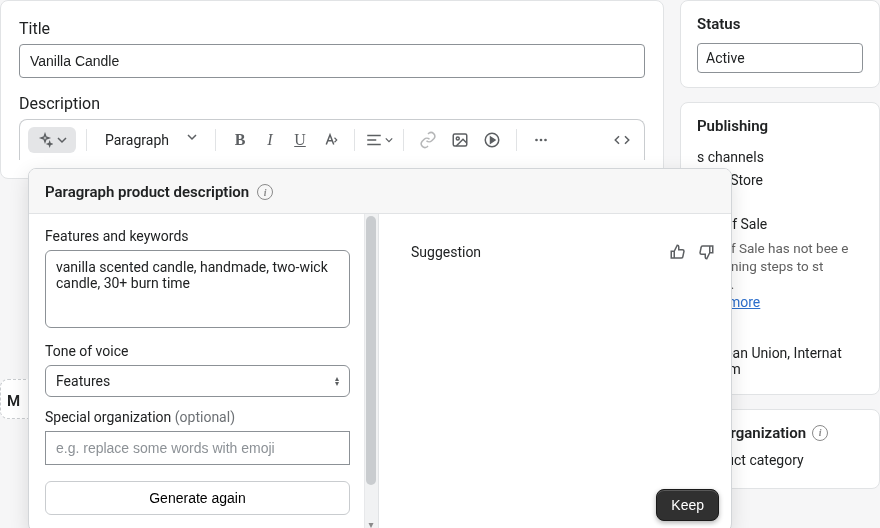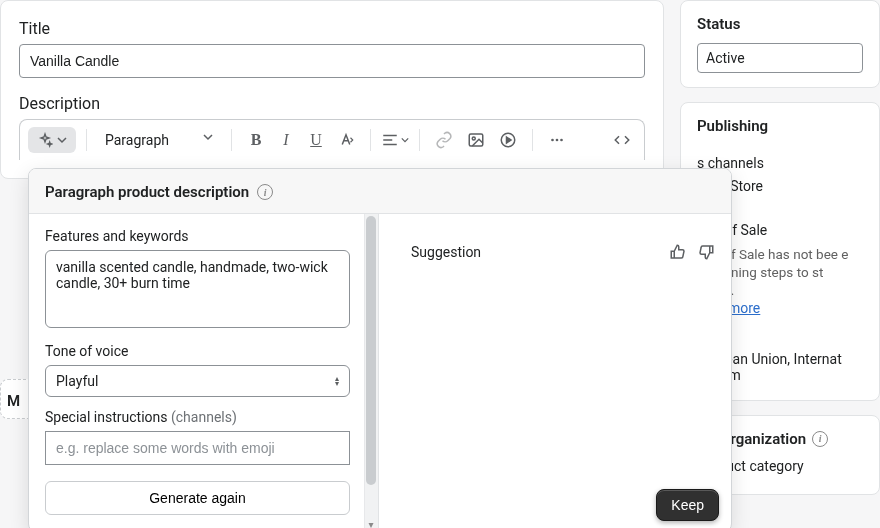--- a/index.html
+++ b/index.html
@@ -67,21 +67,21 @@
     cursor: pointer;
   }
   .sparkle-ic {
     width: 16px; height: 16px;
   }
   .chev-down {
     width: 10px; height: 10px;
     display: inline-block;
   }
   .para-select {
-    display: flex; gap: 24px;
+    display: flex; gap: 8px;
     padding: 4px 8px;
     border-radius: 4px;
     cursor: pointer;
     font-size: 14px;
   }
   .ic-btn {
     width: 28px; height: 28px;
     display: flex; align-items: center; justify-content: center;
     border-radius: 4px;
     cursor: pointer;
@@ -241,21 +241,21 @@
     border: 1px solid #8c9196;
     border-radius: 4px;
     padding: 6px 8px;
     font-size: 14px;
     display: flex; align-items: flex-start;
   }
   .pub-section-h {
     font-size: 14px;
     font-weight: 400;
     color: #202223;
-    margin-top: 20px;
+    margin-top: 14px;
     margin-bottom: 4px;
   }
   .pub-list { font-size: 14px; color: #202223; }
   .pub-list .row { padding: 3px 0; }
   .pub-note { color: #616161; font-size: 13.5px; line-height: 1.35; margin-top: 4px; }
   .link { color: #2c6ecb; text-decoration: underline; cursor: pointer; }
   .clip-left { overflow: hidden; }
   .media-card {
     border: 1px dashed #c9cccf;
     border-radius: 8px;
@@ -413,30 +413,30 @@
       <div class="scroll-track">
         <div class="scroll-thumb"></div>
         <div class="scroll-arrow">▾</div>
       </div>
       <div class="gen-left-inner">
         <div class="field-label">Features and keywords</div>
         <textarea class="ta" style="">vanilla scented candle, handmade, two-wick candle, 30+ burn time</textarea>
 
         <div class="field-label mt12">Tone of voice</div>
         <div class="select">
-          <span>Playful</span>
+          <span>Features</span>
           <span class="sel-caret">
               <span>▴</span>
               <span>▾</span>
             </span>
         </div>
 
         <div class="field-label mt12">
-          <span>Special instructions</span>
-          <span class="opt-label">(channels)</span>
+          <span>Special organization</span>
+          <span class="opt-label">(optional)</span>
         </div>
         <input class="txt-input" placeholder="e.g. replace some words with emoji" style="">
 
         <button class="gen-again mt16">
           <span>Generate again</span>
         </button>
       </div>
     </div>
     <div class="gen-right">
       <div class="sugg-header">

